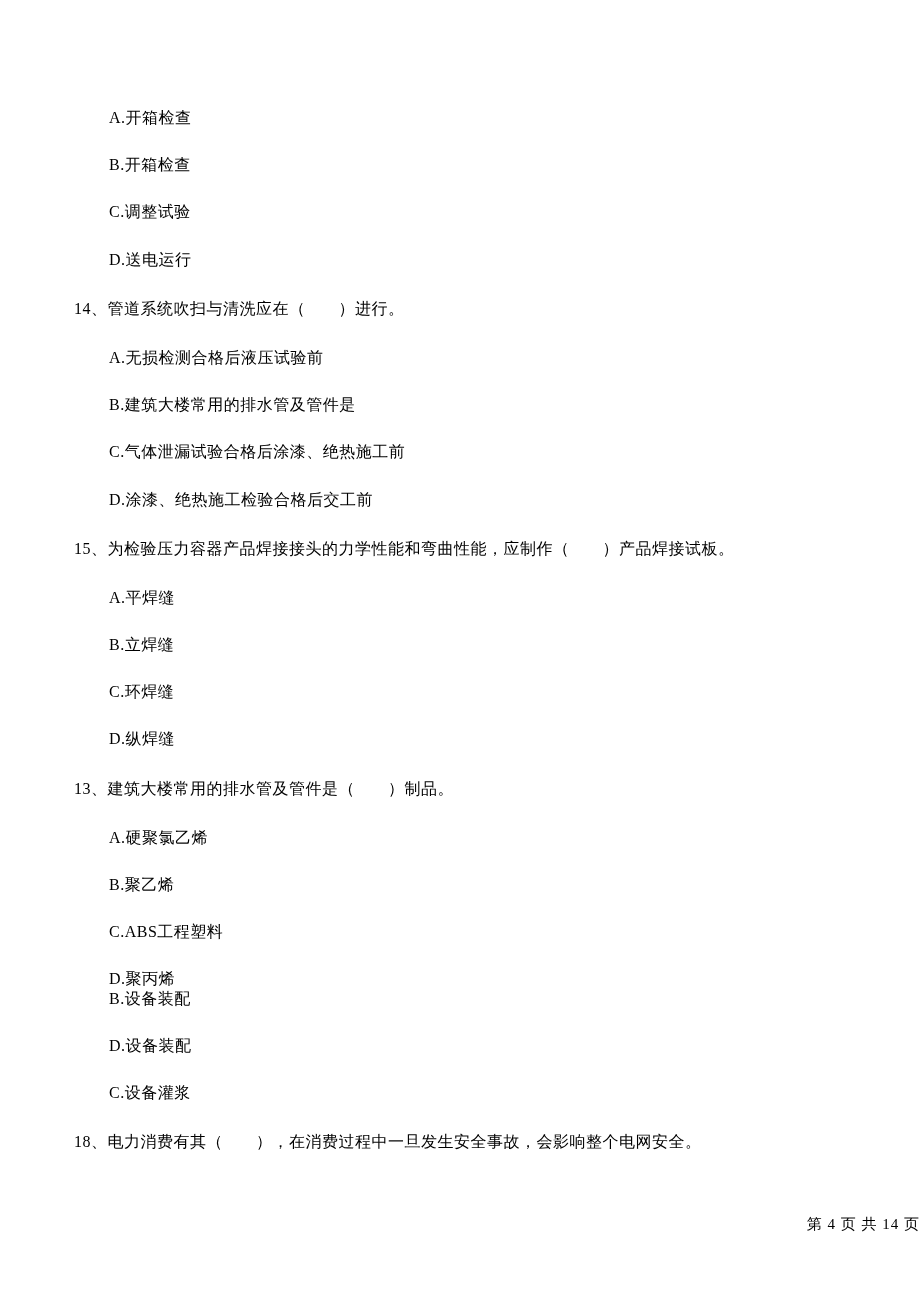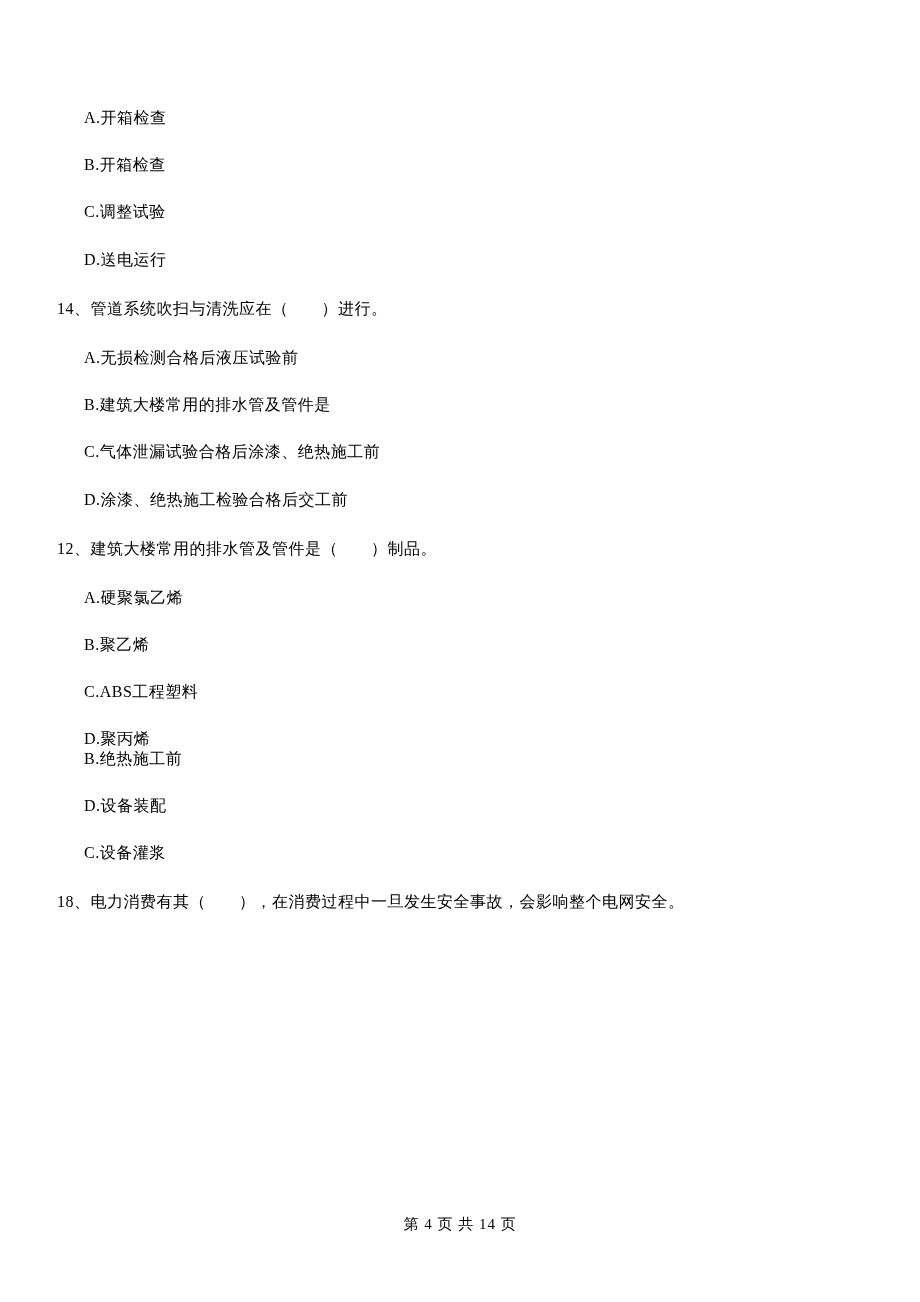--- a/index.html
+++ b/index.html
@@ -16,37 +16,37 @@
     position: relative;
     box-sizing: border-box;
     padding: 108px 0 0 0;
   }
   .line {
     font-size: 16px;
     line-height: 1.2;
     letter-spacing: 0.5px;
   }
   .option {
-    padding-left: 84px;
+    padding-left: 109px;
     margin-bottom: 28px;
   }
   .option:last-of-type {
     margin-bottom: 0;
   }
   .question {
-    padding-left: 57px;
+    padding-left: 74px;
     margin-top: 30px;
     margin-bottom: 30px;
   }
   .footer {
     position: absolute;
     bottom: 68px;
     left: 0;
     width: 100%;
-    text-align: center;
+    text-align: right;
     font-size: 15px;
     letter-spacing: 1px;
   }
   .group {
     margin-bottom: 0;
   }
 </style>
 </head>
 <body>
 
@@ -60,31 +60,38 @@
   </div>
 
   <div class="group">
     <div class="line question">14、管道系统吹扫与清洗应在（　　）进行。</div>
     <div class="line option">A.无损检测合格后液压试验前</div>
     <div class="line option">B.建筑大楼常用的排水管及管件是</div>
     <div class="line option">C.气体泄漏试验合格后涂漆、绝热施工前</div>
     <div class="line option">D.涂漆、绝热施工检验合格后交工前</div>
   </div>
 
+  <div class="group">
+    <div class="line question">15、为检验压力容器产品焊接接头的力学性能和弯曲性能，应制作（　　）产品焊接试板。</div>
+    <div class="line option">A.平焊缝</div>
+    <div class="line option">B.立焊缝</div>
+    <div class="line option">C.环焊缝</div>
+    <div class="line option">D.纵焊缝</div>
+  </div>
 
   <div class="group">
-    <div class="line question">12、建筑大楼常用的排水管及管件是（　　）制品。</div>
+    <div class="line question">13、建筑大楼常用的排水管及管件是（　　）制品。</div>
     <div class="line option">A.硬聚氯乙烯</div>
     <div class="line option">B.聚乙烯</div>
     <div class="line option">C.ABS工程塑料</div>
     <div class="line option">D.聚丙烯</div>
   </div>
 
   <div class="group">
-    <div class="line option">B.绝热施工前</div>
+    <div class="line option">B.设备装配</div>
     <div class="line option">D.设备装配</div>
     <div class="line option">C.设备灌浆</div>
   </div>
 
   <div class="group">
     <div class="line question">18、电力消费有其（　　），在消费过程中一旦发生安全事故，会影响整个电网安全。</div>
   </div>
 
   <div class="footer">第 4 页 共 14 页</div>
 

